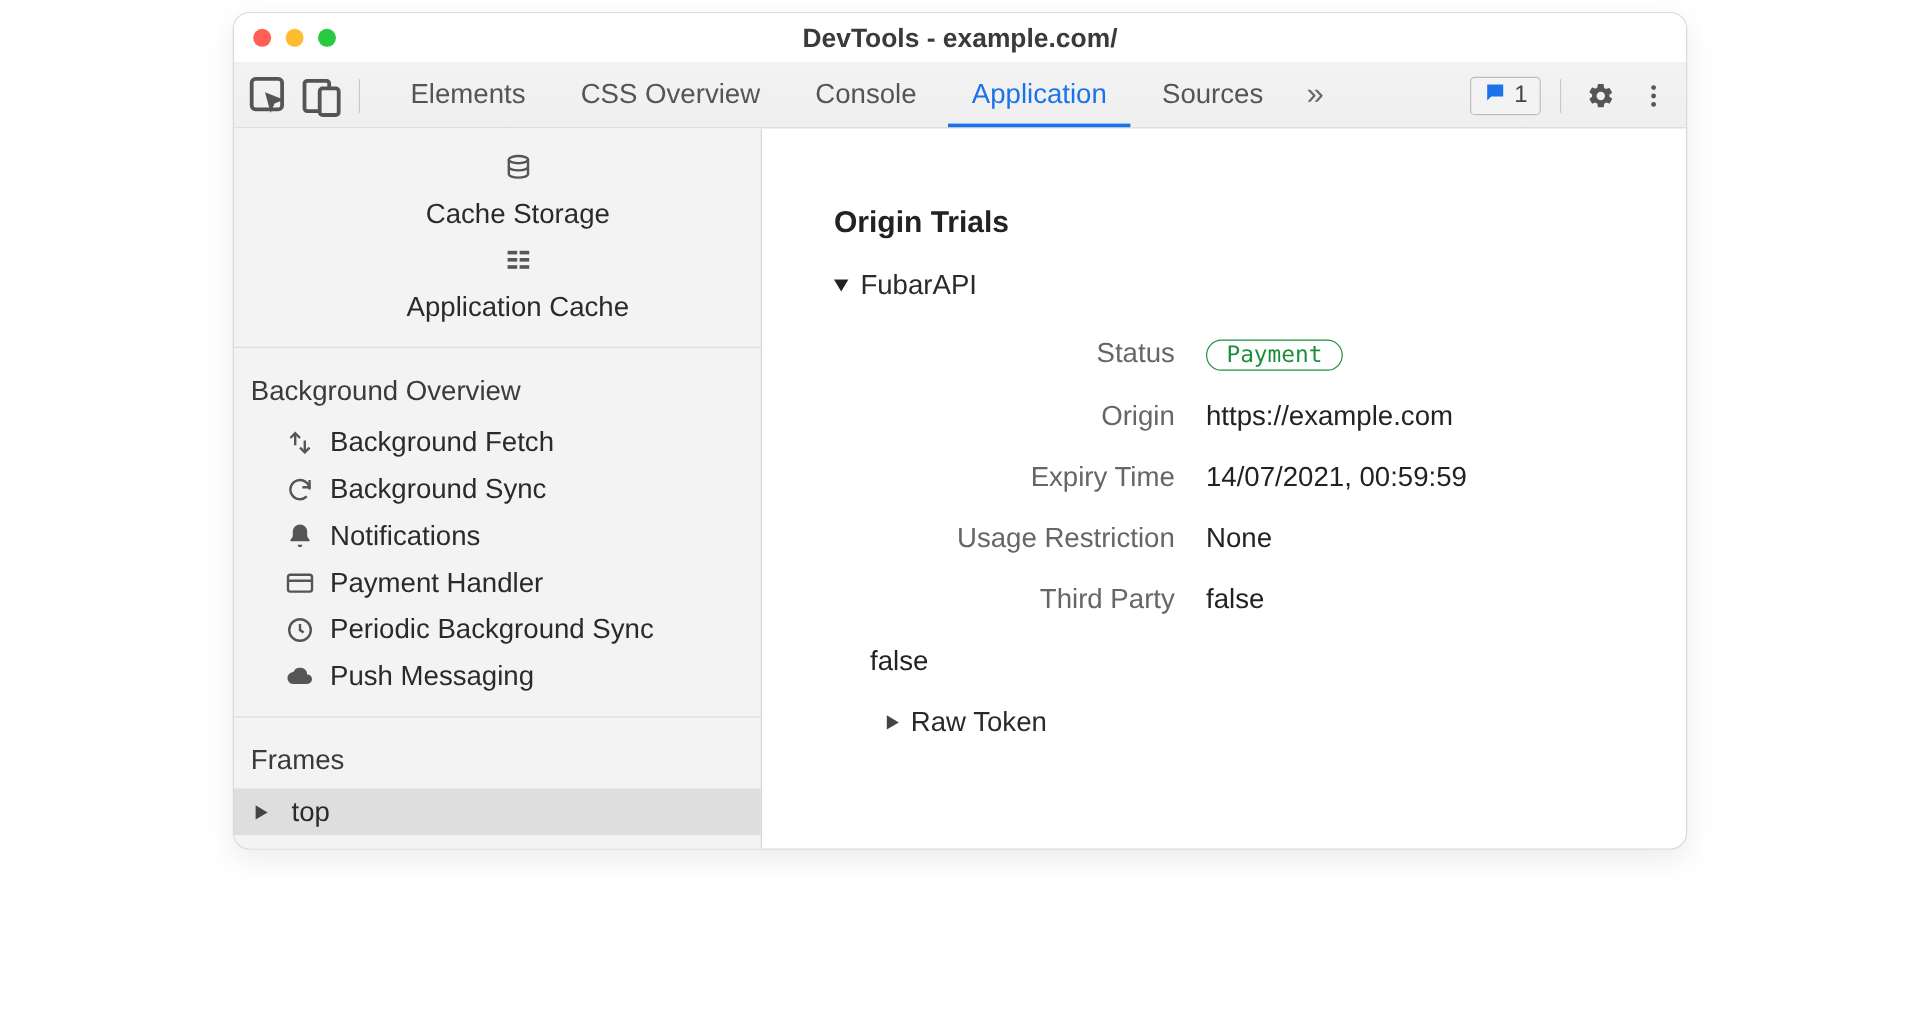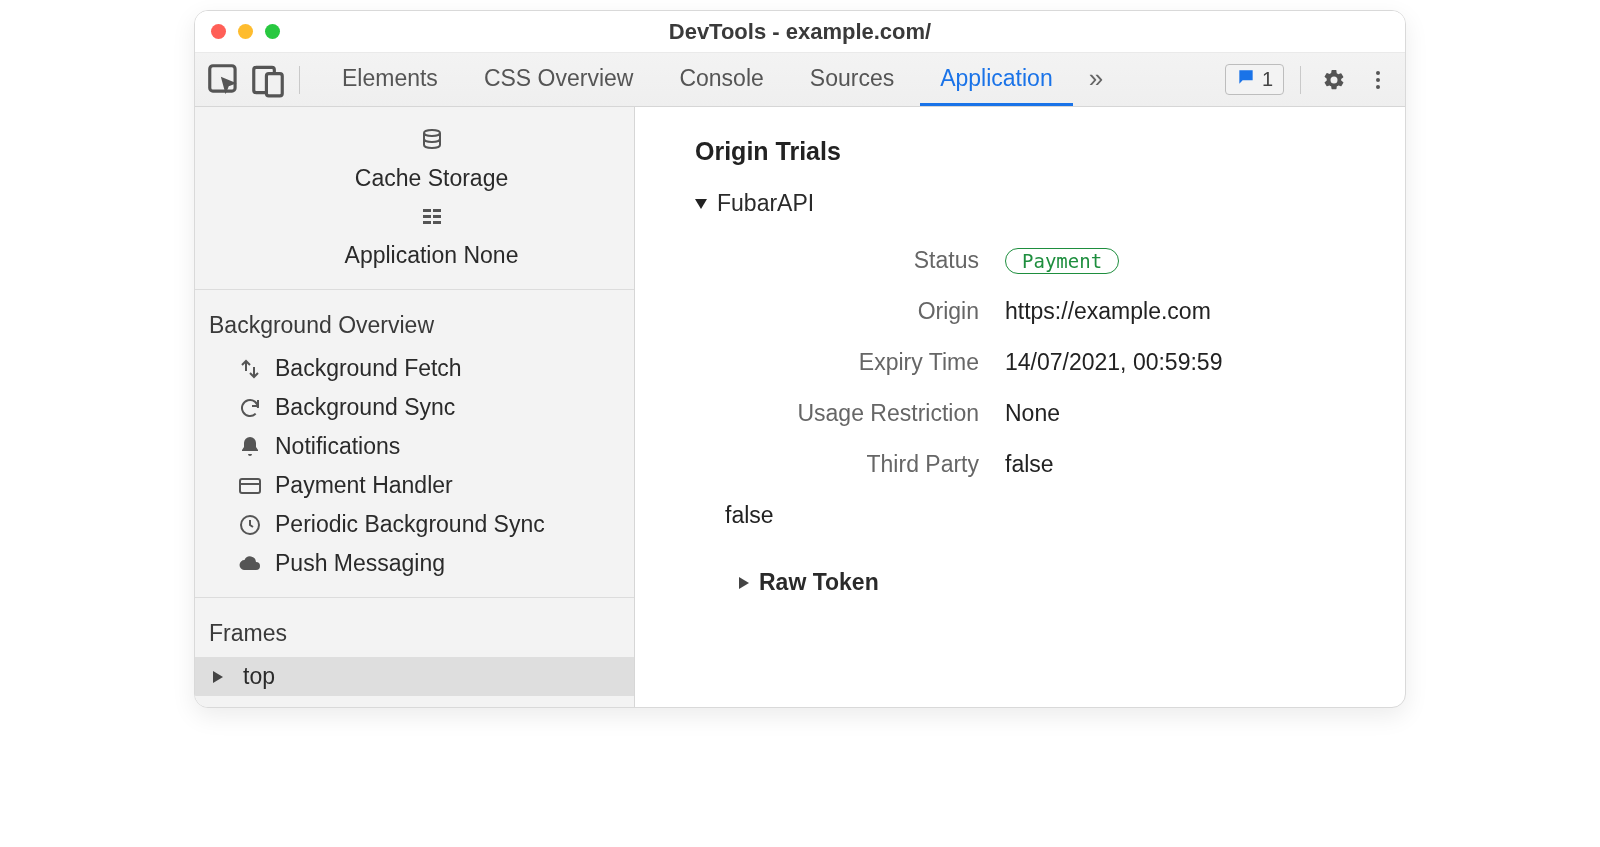--- a/index.html
+++ b/index.html
@@ -177,20 +177,21 @@
     flex: 1;
     padding: 30px 30px 30px 60px;
     font-size: 23px;
     color: #2a2a2a;
   }
   .content h2 {
     font-size: 25px;
     font-weight: 700;
     color: #222;
     margin-bottom: 24px;
+    margin-top: 34px;
   }
   .tree-node {
     display: flex; align-items: center; gap: 10px;
     margin: 10px 0 18px 0;
     cursor: pointer;
   }
   .kv-table {
     margin-left: 30px;
     margin-top: 14px;
   }
@@ -211,23 +212,22 @@
     display: inline-block;
     border: 1.5px solid #1e8e3e;
     color: #1e8e3e;
     border-radius: 18px;
     padding: 1px 16px;
     font-size: 19px;
     font-family: Menlo, Consolas, monospace;
   }
   .raw-token {
     display: flex; align-items: center; gap: 10px;
-    margin-top: 28px; margin-left: 44px;
+    margin-top: 12px; margin-left: 44px;
     cursor: pointer;
-    font-weight: bold;
   }
 </style>
 </head>
 <body>
 
 <div class="window">
 
   <div class="titlebar">
     <div class="traffic-lights">
       <div class="dot red"></div>
@@ -248,22 +248,22 @@
       <svg viewBox="0 0 24 24" fill="none" stroke="currentColor" stroke-width="2">
           <rect x="3" y="4" width="13" height="16" rx="1.5"></rect>
           <rect x="11" y="8" width="10" height="14" rx="1.5" fill="#f1f1f1"></rect>
         </svg>
     </div>
     <div class="vsep"></div>
     <div class="tabs">
       <div class="tab">Elements</div>
       <div class="tab">CSS Overview</div>
       <div class="tab">Console</div>
+      <div class="tab active">Application</div>
       <div class="tab">Sources</div>
-      <div class="tab active">Application</div>
       <div class="tab more">»</div>
     </div>
     <div class="toolbar-right">
       <div class="issues-badge">
         <span>
           <svg width="20" height="20" viewBox="0 0 24 24" fill="currentColor">
               <path d="M4 4h16v12H8l-4 4z"></path>
             </svg>
         </span>
         <span class="cnt">1</span>
@@ -302,21 +302,21 @@
           <span class="ic">
             <svg viewBox="0 0 24 24" fill="currentColor">
                 <rect x="3" y="4" width="8" height="3"></rect>
                 <rect x="13" y="4" width="8" height="3"></rect>
                 <rect x="3" y="10" width="8" height="3"></rect>
                 <rect x="13" y="10" width="8" height="3"></rect>
                 <rect x="3" y="16" width="8" height="3"></rect>
                 <rect x="13" y="16" width="8" height="3"></rect>
               </svg>
           </span>
-          <span>Application None</span>
+          <span>Application Cache</span>
         </div>
       </div>
 
       <div class="sb-group">
         <div class="sb-heading">Background Overview</div>
         <div class="sb-item">
           <span class="ic">
             <svg viewBox="0 0 24 24" fill="none" stroke="currentColor" stroke-width="2">
                 <path d="M8 4v10"></path>
                 <path d="M4 8l4-4 4 4"></path>

